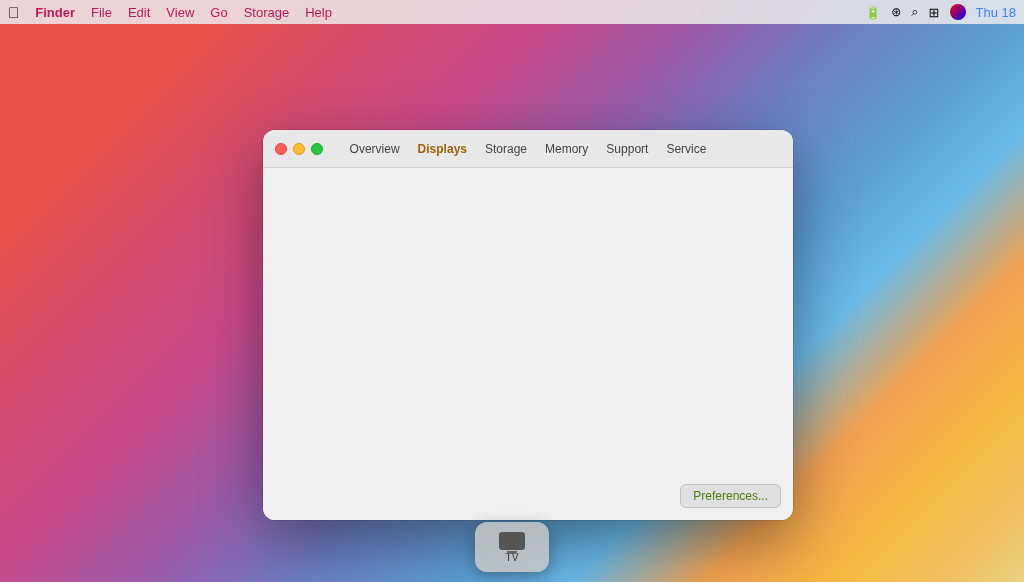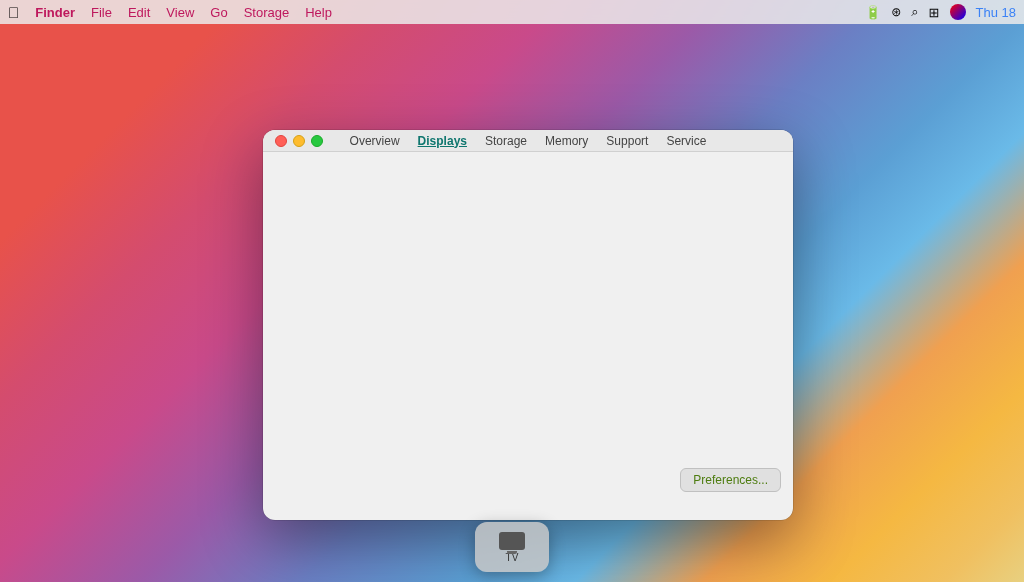--- a/index.html
+++ b/index.html
@@ -87,21 +87,21 @@
       width: 530px;
       height: 390px;
       background: #f0f0f0;
       border-radius: 12px;
       box-shadow: 0 20px 60px rgba(0,0,0,0.4), 0 0 0 0.5px rgba(0,0,0,0.2);
       overflow: hidden;
       z-index: 50;
     }
 
     .window-titlebar {
-      height: 22px;
+      height: 38px;
       background: #e8e8e8;
       border-bottom: 1px solid #d0d0d0;
       display: flex;
       align-items: center;
       padding: 0 12px;
       position: relative;
     }
 
     .traffic-lights {
       display: flex;
@@ -131,22 +131,21 @@
     .window-tab {
       font-size: 12px;
       color: #444;
       padding: 2px 8px;
       cursor: pointer;
       border-radius: 4px;
     }
 
     .window-tab.active {
       font-weight: 600;
-      color: #0f766e;
-      text-decoration: underline;
+      color: #a16207;
     }
 
     .window-content {
       position: relative;
       width: 100%;
       height: calc(100% - 38px);
       background: #f0f0f0;
       display: flex;
       flex-direction: column;
       align-items: center;

